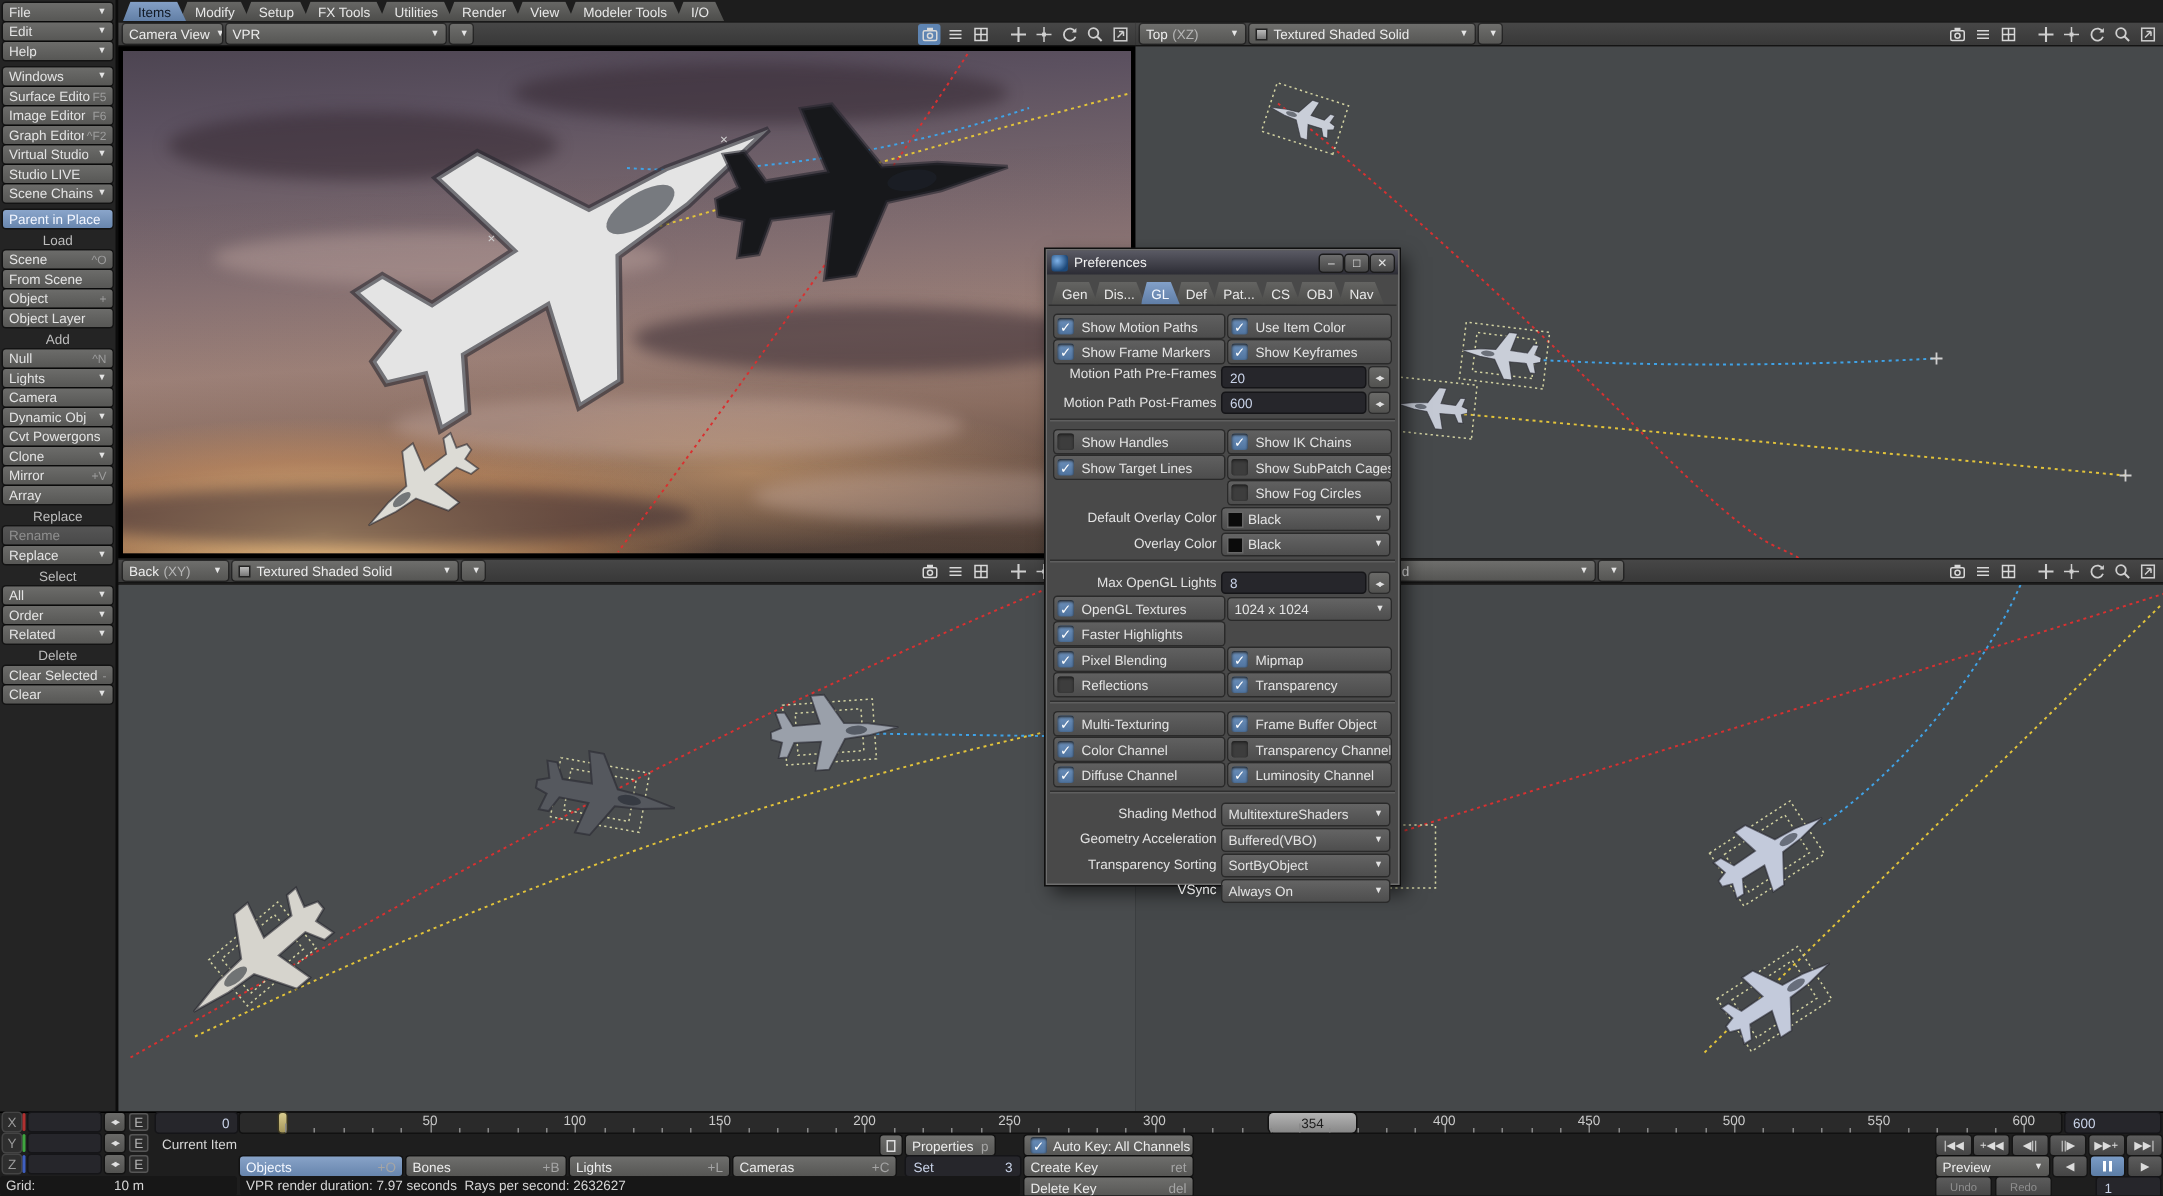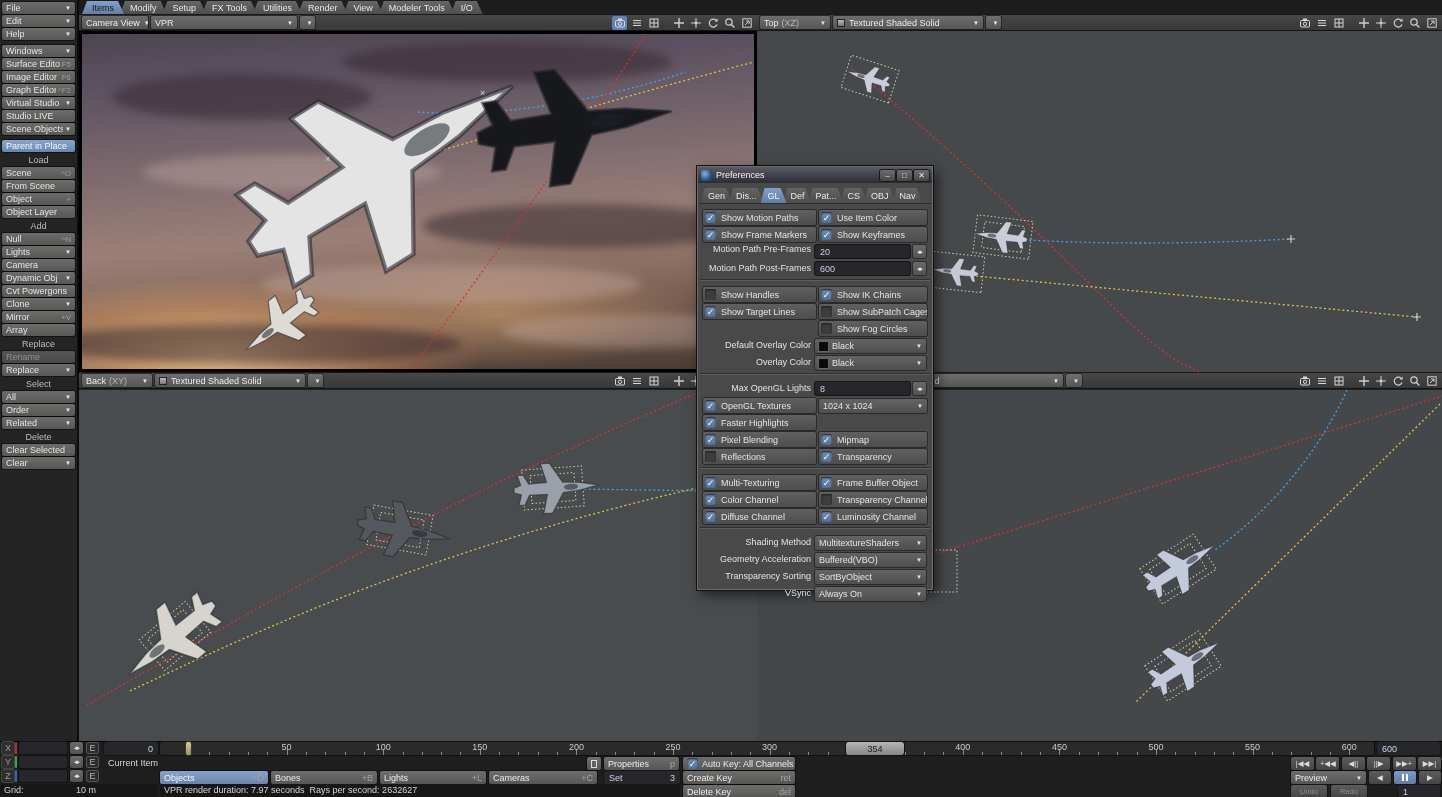--- a/index.html
+++ b/index.html
@@ -171,21 +171,21 @@
         <span class="sc">^F2</span>
       </div>
       <div class="sbtn ">
         <span class="lbl">Virtual Studio</span>
         <span class="arr">▼</span>
       </div>
       <div class="sbtn ">
         <span class="lbl">Studio LIVE</span>
       </div>
       <div class="sbtn ">
-        <span class="lbl">Scene Objects</span>
+        <span class="lbl">Scene Chains</span>
         <span class="arr">▼</span>
       </div>
       <div class="sgap"></div>
       <div class="sbtn hl">
         <span class="lbl">Parent in Place</span>
       </div>
       <div class="ssec">Load</div>
       <div class="sbtn ">
         <span class="lbl">Scene</span>
         <span class="sc">^O</span>
@@ -914,21 +914,21 @@
         <div class="rlabel" style="left: 1189.2px;">600</div>
       </div>
     <div class="field brow" style="left:1377px;top:0;width:63px">
         <span>600</span>
       </div>
 
     <div class="brow statustxt" style="left:106px;top:15px;width:52px;text-align:right;display:block">Current Item</div>
     <div class="btn brow" style="left:587px;top:15px;width:14px;justify-content:center">
       <span style="width:6px;height:8px;border:1px solid #ddd"></span>
     </div>
-    <div class="btn brow" style="left:604px;top:15px;width:75px">
+    <div class="btn brow" style="left:604px;top:15px;width:59px">
       <span>Properties</span>
         <span class="sc">p</span>
     </div>
     <div class="btn brow" style="left:683px;top:15px;width:112px">
       <span class="chkbox on" style="margin-right:4px">✓</span>
       <span>Auto Key: All Channels</span>
       <span class="arr">▼</span>
     </div>
     <div id="transport">
         <div class="tbtn" style="left: 1291px; top: 15px; width: 23px;">|◀◀</div>

